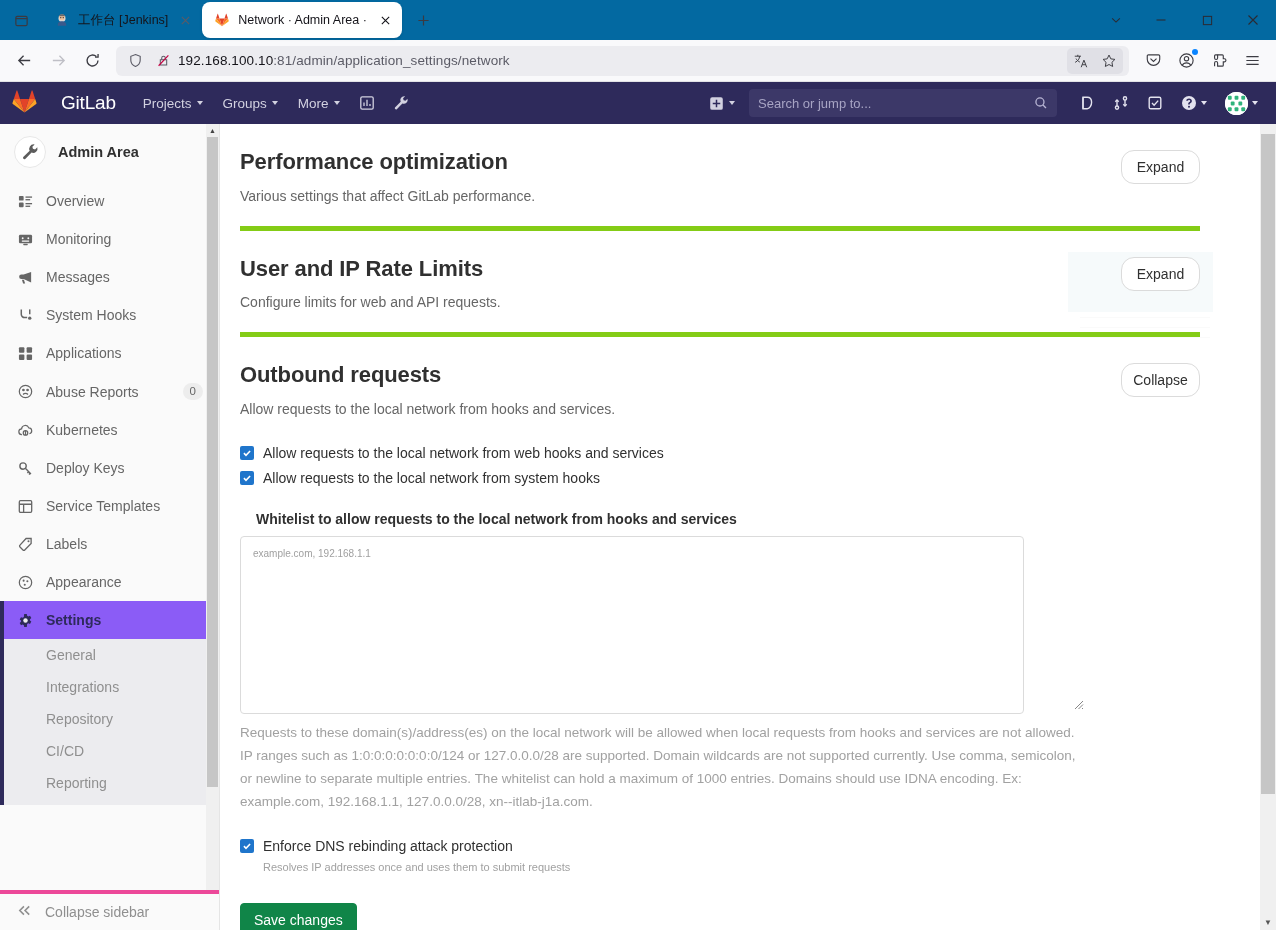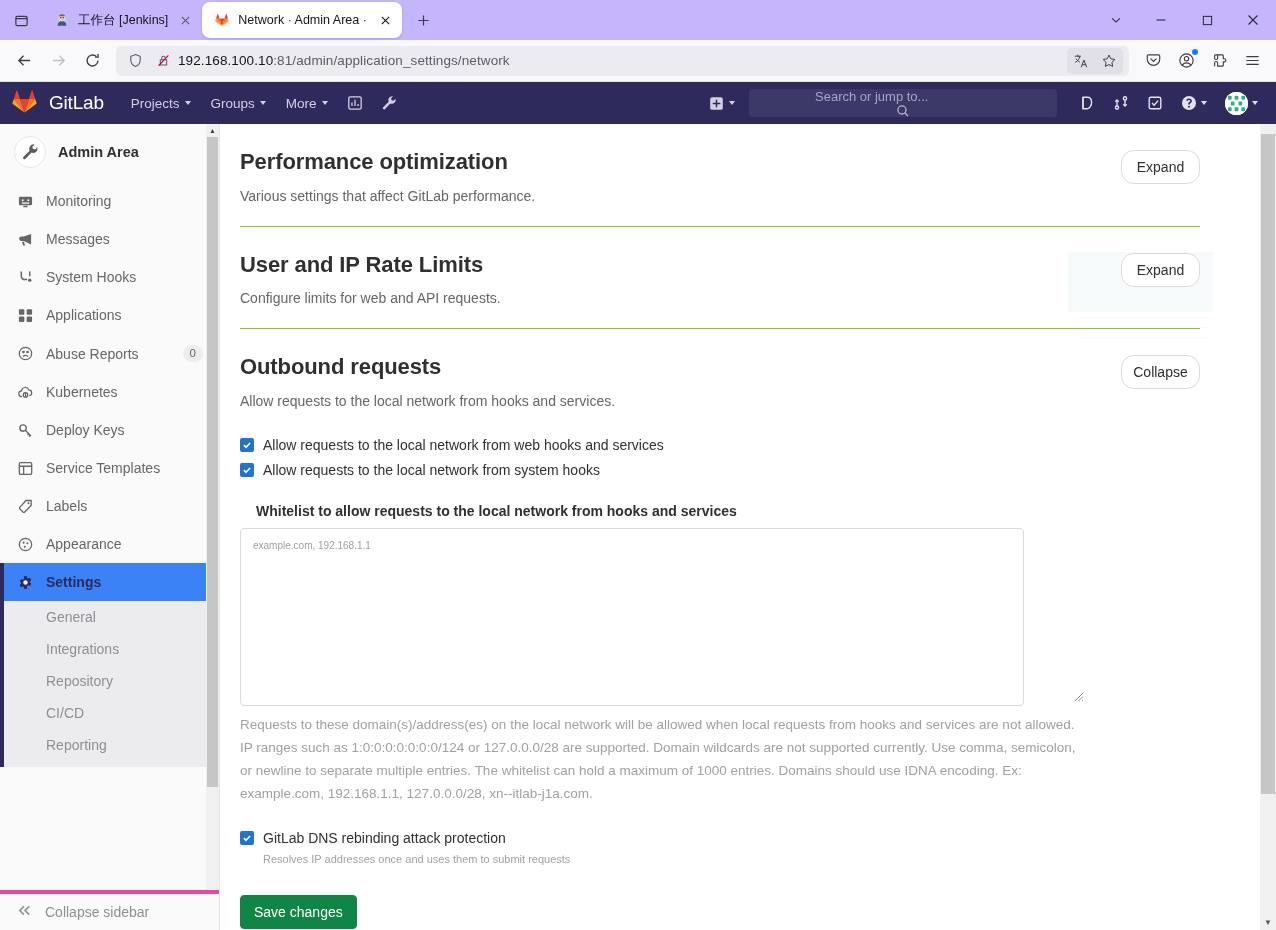--- a/index.html
+++ b/index.html
@@ -6,21 +6,21 @@
   html, body {
     width: 1276px; height: 930px;
     font-family: "Liberation Sans", sans-serif;
     background: #fff; overflow: hidden;
   }
 
   
   .browser { width:1276px; height:930px; display:flex; flex-direction:column; }
 
   .tabstrip {
-    height: 40px; background:#c4b5fd; display:flex; align-items:flex-end;
+    height: 40px; background:#0369a1; display:flex; align-items:flex-end;
     padding: 0 0 0 0; position:relative; flex:0 0 40px;
   }
   .tabstrip-left { width:42px; height:40px; display:flex; align-items:center; justify-content:center; }
   .listall-icon svg { display:block; }
 
   .tab {
     height:34px; display:flex; align-items:center; gap:8px;
     padding:0 8px 0 12px; margin-bottom:3px; border-radius:8px 8px 0 0;
     font-size:12.5px; color:#15141a; position:relative; min-width:120px; max-width:200px;
   }
@@ -53,34 +53,34 @@
   .urlbar-actions .urlbar-ico { width:28px; }
   .navbar-right { display:flex; align-items:center; gap:1px; }
 
   
   .gl-wrap { flex:1 1 auto; display:flex; flex-direction:column; overflow:hidden; position:relative; }
 
   .gl-topbar {
     height:42px; background:#2e2a5b; display:flex; align-items:center;
     padding:0 10px 0 12px; flex:0 0 42px; gap:0;
   }
-  .gl-brand { display:flex; align-items:center; gap:12px; margin-right:18px; }
+  .gl-brand { display:flex; align-items:center; gap:24px; margin-right:18px; }
   .gl-brand .wordmark { color:#fff; font-size:19px; letter-spacing:-.2px; }
   .gl-nav { display:flex; align-items:center; gap:2px; }
   .gl-nav-item {
     color:#d2d1e0; font-size:13.5px; padding:6px 9px; border-radius:4px;
     display:flex; align-items:center; gap:5px; white-space:nowrap;
   }
   .gl-nav-ico { color:#d2d1e0; padding:6px 8px; display:flex; align-items:center; border-radius:4px; }
   .caret { width:0;height:0;border-left:3.5px solid transparent;border-right:3.5px solid transparent;border-top:4px solid currentColor; display:inline-block; }
   .gl-top-right { margin-left:auto; display:flex; align-items:center; gap:2px; }
   .gl-plus { color:#d2d1e0; display:flex; align-items:center; gap:5px; padding:6px 6px; }
   .gl-search {
     width:308px; height:28px; background:#3c3868; border-radius:4px;
-    display:flex; align-items:center; padding:0 9px; margin:0 12px 0 6px;flex-direction:column;
+    display:flex; align-items:center; padding:0 9px; margin:0 12px 0 6px;
   }
   .gl-search input {
     flex:1; background:transparent; border:none; outline:none;
     color:#fff; font-size:13px; font-family:inherit;
   }
   .gl-search input::placeholder { color:#a7a4c4; }
   .gl-search .s-ico { color:#b8b5d4; display:flex; }
   .gl-top-ico { color:#e3e2ee; padding:5px 8px; display:flex; align-items:center; gap:4px; }
   .gl-avatar {
     width:23px; height:23px; border-radius:50%; background:#fff; overflow:hidden;
@@ -109,21 +109,21 @@
     display:flex; align-items:center; gap:13px; padding:11px 16px 11px 17px;
     color:#666; font-size:14px; position:relative;
   }
   .gl-menu-item .mi-ico { width:16px; height:16px; flex:0 0 16px; display:flex; align-items:center; justify-content:center; color:#666; }
   .gl-menu-item .mi-label { flex:1 1 auto; white-space:nowrap; }
   .gl-menu-item .mi-badge {
     background:#ededed; color:#666; border-radius:9px; font-size:11.5px;
     padding:1px 7px; line-height:15px;
   }
   .gl-menu-item.active {
-    background:#3b82f6; color:#2e2a5b; font-weight:bold;
+    background:#8b5cf6; color:#2e2a5b; font-weight:bold;
   }
   .gl-menu-item.active .mi-ico, .gl-menu-item.active .mi-label { color:#2e2a5b; }
   .gl-menu-item.active::before {
     content:""; position:absolute; left:0; top:0; bottom:0; width:4px; background:#2e2a5b;
   }
   .gl-submenu { list-style:none; background:#ececef; padding:0 0 6px 0; position:relative; }
   .gl-submenu::before { content:""; position:absolute; left:0; top:0; bottom:0; width:4px; background:#2e2a5b; }
   .gl-sub-item { padding:8px 16px 8px 46px; font-size:14px; color:#8f8f8f; white-space:nowrap; }
 
   .gl-collapse {
@@ -142,21 +142,21 @@
   
   .gl-main {
     flex:1 1 auto; overflow:hidden; position:relative; background:#fff;
   }
   .gl-main-inner { padding:0 26px 0 0; }
   .content-col { max-width:960px; margin-left:20px; padding-top:0; }
 
   .ghost-box { position:absolute; left:848px; top:128px; width:145px; height:60px; background:#f6fafb; }
   .ghost-line { position:absolute; background:#fafafa; height:1px; left:860px; width:130px; }
 
-  .setting-section { border-bottom:1px solid #84cc16; padding:24px 0 22px 0; position:relative; }
+  .setting-section { border-bottom:5px solid #84cc16; padding:24px 0 22px 0; position:relative; }
   .setting-section:last-child { border-bottom:none; }
   .sec-head { display:flex; align-items:flex-start; }
   .sec-head-text { flex:1 1 auto; }
   .sec-title { font-size:22px; color:#303030; font-weight:bold; line-height:1.3; letter-spacing:-.1px; }
   .sec-desc { font-size:14px; color:#666; margin-top:11px; }
   .sec-btn {
     flex:0 0 auto; min-width:79px; height:34px; border:1px solid #dbdbdb; background:#fff;
     border-radius:13px; font-size:14px; color:#303030; font-family:inherit;
     display:flex; align-items:center; justify-content:center; margin-left:14px; margin-top:2px;
   }
@@ -476,20 +476,33 @@
                 <path d="M11.2 1.2a3.9 3.9 0 00-3.5 5.6L2 12.4a1.3 1.3 0 001.8 1.8l5.6-5.7a3.9 3.9 0 005.1-4.8l-2 2-1.9-.5-.5-1.9 2-2a3.9 3.9 0 00-.9-.1z"></path>
               </svg>
             </span>
             <span class="gl-ctx-name">Admin Area</span>
           </div>
 
           <ul class="gl-menu">
             <li class="gl-menu-item">
               <span class="mi-ico">
                 <svg width="15" height="15" viewBox="0 0 16 16" fill="#666">
+                    <rect x="1" y="2" width="5" height="5" rx="1"></rect>
+                    <rect x="1" y="9" width="5" height="5" rx="1"></rect>
+                    <rect x="8" y="2.6" width="7" height="1.4"></rect>
+                    <rect x="8" y="5.4" width="5" height="1.4"></rect>
+                    <rect x="8" y="9.6" width="7" height="1.4"></rect>
+                    <rect x="8" y="12.4" width="5" height="1.4"></rect>
+                  </svg>
+              </span>
+              <span class="mi-label">Overview</span>
+            </li>
+            <li class="gl-menu-item">
+              <span class="mi-ico">
+                <svg width="15" height="15" viewBox="0 0 16 16" fill="#666">
                     <rect x="1" y="3" width="14" height="9" rx="1.4"></rect>
                     <rect x="5.6" y="12.4" width="4.8" height="1.6" rx=".6"></rect>
                     <g fill="#fafafa">
                       <circle cx="5" cy="6.6" r="1"></circle>
                       <circle cx="11" cy="6.6" r="1"></circle>
                       <rect x="4" y="9" width="8" height="1.3" rx=".6"></rect>
                     </g>
                   </svg>
               </span>
               <span class="mi-label">Monitoring</span>
@@ -688,21 +701,21 @@
                 </div>
 
                 <div class="help-text">Requests to these domain(s)/address(es) on the local network will be allowed when local requests from hooks and services are not allowed. IP ranges such as 1:0:0:0:0:0:0:0/124 or 127.0.0.0/28 are supported. Domain wildcards are not supported currently. Use comma, semicolon, or newline to separate multiple entries. The whitelist can hold a maximum of 1000 entries. Domains should use IDNA encoding. Ex: example.com, 192.168.1.1, 127.0.0.0/28, xn--itlab-j1a.com.</div>
 
                 <div class="chk-row" style="margin-top:22px;">
                   <span class="chk">
                     <svg width="10" height="10" viewBox="0 0 12 12" fill="none" stroke="#fff" stroke-width="1.9">
                         <path d="M2.3 6.2l2.5 2.6 4.9-5.2"></path>
                       </svg>
                   </span>
-                  <span class="chk-label">GitLab DNS rebinding attack protection</span>
+                  <span class="chk-label">Enforce DNS rebinding attack protection</span>
                 </div>
                 <div class="sub-help">Resolves IP addresses once and uses them to submit requests</div>
 
                 <button class="btn-save">Save changes</button>
               </div>
             </div>
 
           </div>
         </div>
 

